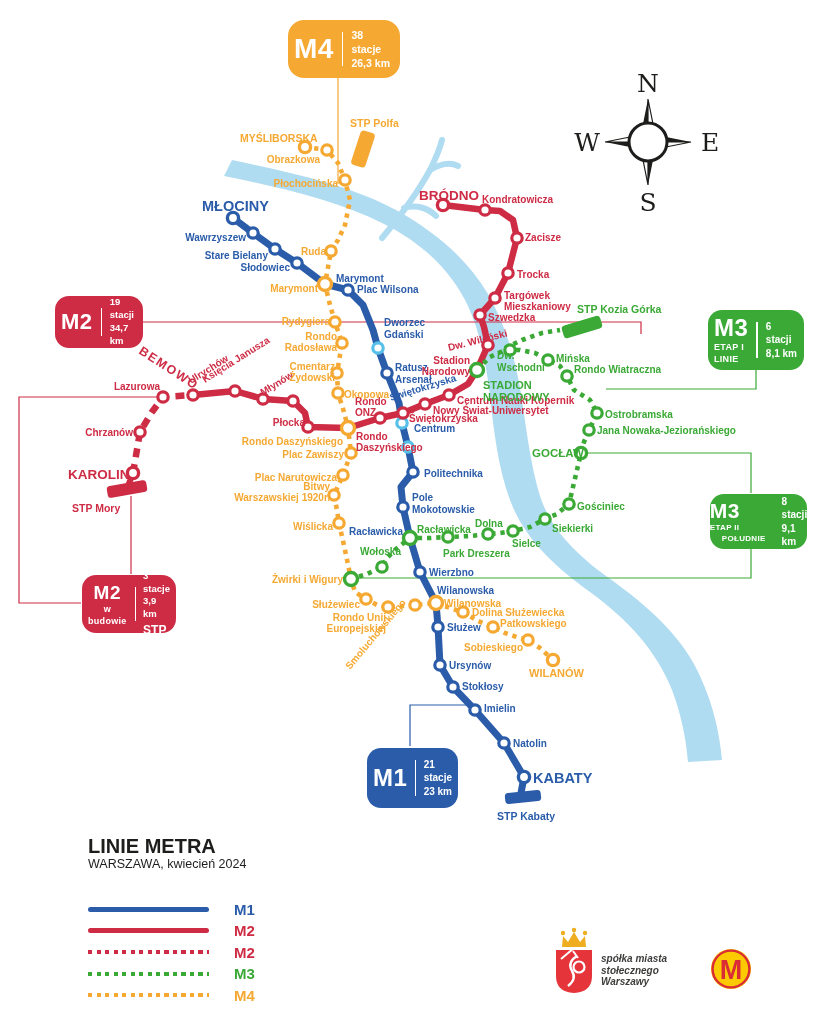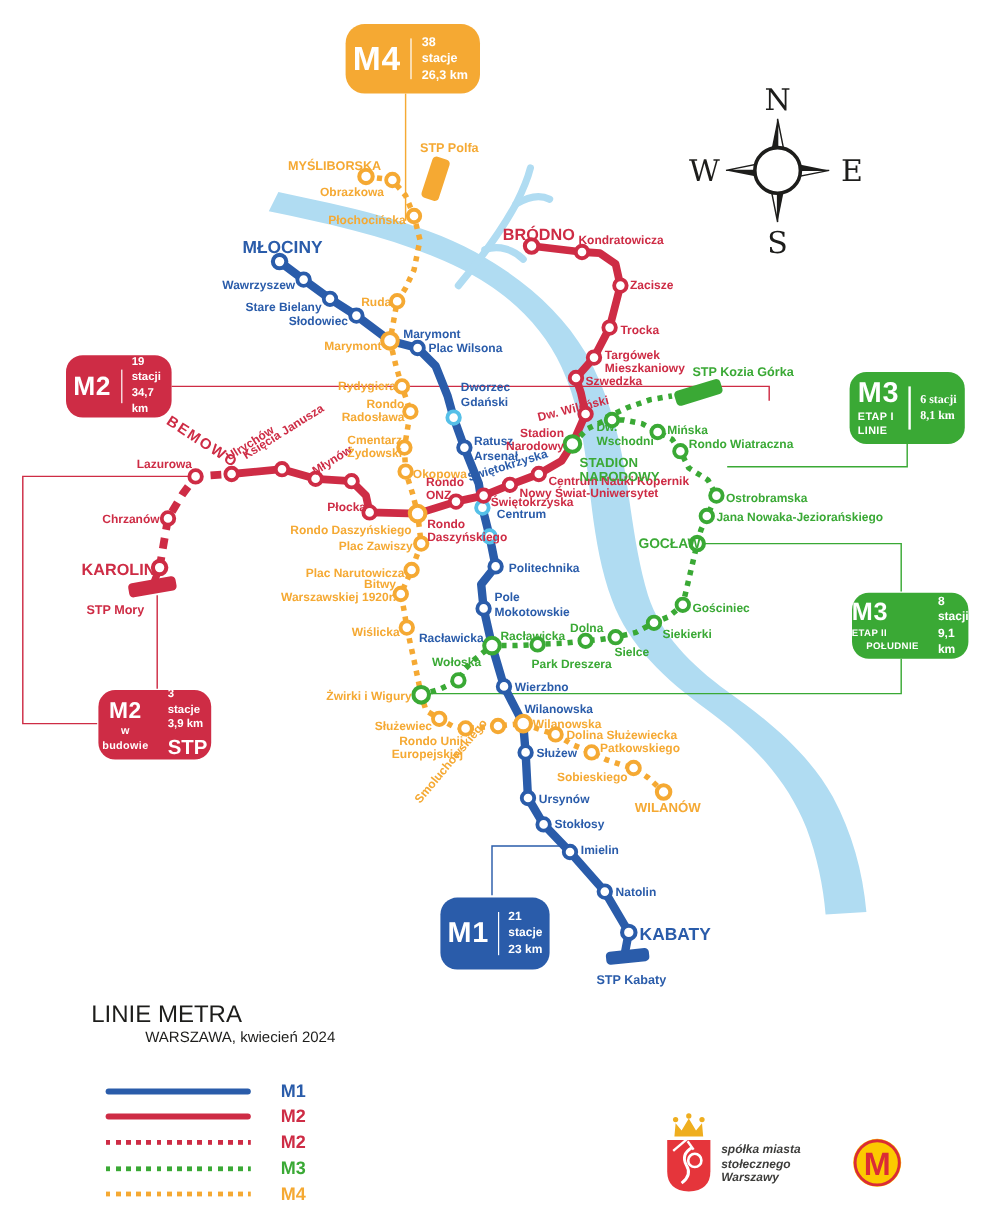--- a/index.html
+++ b/index.html
@@ -7,23 +7,23 @@
          font-family:"Liberation Sans",sans-serif;}
   #map-svg,#static-art{position:absolute;left:0;top:0;}
   .badge{position:absolute;color:#fff;border-radius:14px;display:flex;align-items:center;
          justify-content:center;padding:4px 6px;box-sizing:border-box;}
   .badge .left{display:flex;flex-direction:column;align-items:center;line-height:1;}
   .badge .left.al{align-items:flex-start;}
   .badge .big{font-weight:bold;letter-spacing:.5px;}
   .badge .sub{font-size:9px;font-weight:bold;margin-top:3px;letter-spacing:.3px;text-align:right;}
   .badge .bar{width:1.6px;background:#fff;align-self:stretch;margin:8px 8px;}
   .badge .stats{display:flex;flex-direction:column;font-weight:bold;font-size:10.5px;line-height:1.35;}
-  .badge .stp{font-size:17px;margin-top:1px;text-align:center;}
-  .legend-title{position:absolute;left:76px;top:835px;font-size:20px;font-weight:normal;color:#1d1d1b;}
-  .legend-sub{position:absolute;left:88px;top:857px;font-size:12.5px;color:#1d1d1b;margin-left:33px;}
+  .badge .stp{font-size:12px;margin-top:1px;}
+  .legend-title{position:absolute;left:88px;top:835px;font-size:20px;font-weight:bold;color:#1d1d1b;}
+  .legend-sub{position:absolute;left:88px;top:857px;font-size:12.5px;color:#1d1d1b;}
   .legend-row{position:absolute;left:88px;height:20px;display:flex;align-items:center;}
   .legend-row .sample{width:121px;margin-right:25px;}
   .legend-row .lbl{font-weight:bold;font-size:15px;}
   .crest-caption{position:absolute;left:601px;top:953px;font-size:10px;line-height:11.5px;
                  color:#3d3d3b;font-weight:bold;font-style:italic;}
 </style>
 </head>
 <body>
 
 <div class="stage">
@@ -278,21 +278,21 @@
     </div>
   </div>
 
   <div class="badge" style="left: 708px; top: 310px; width: 96px; height: 60px; background: rgb(58, 169, 53);">
     <div class="left al">
       <div class="big" style="font-size:24px;">M3</div>
       <div class="sub">ETAP I</div>
       <div class="sub">LINIE</div>
     </div>
     <div class="bar"></div>
-    <div class="stats" style="font-size:10px;font-family:Liberation Serif, serif;">
+    <div class="stats" style="font-size:10px;">
       <span>6 stacji</span>
       <span>8,1 km</span>
     </div>
   </div>
 
   <div class="badge" style="left: 710px; top: 494px; width: 97px; height: 55px; background: rgb(58, 169, 53);">
     <div class="left al">
       <div class="big" style="font-size:21px;">M3</div>
       <div class="sub" style="font-size:8px;">ETAP II</div>
       <div class="sub" style="font-size:8px;margin-left:12px;">POŁUDNIE</div>

